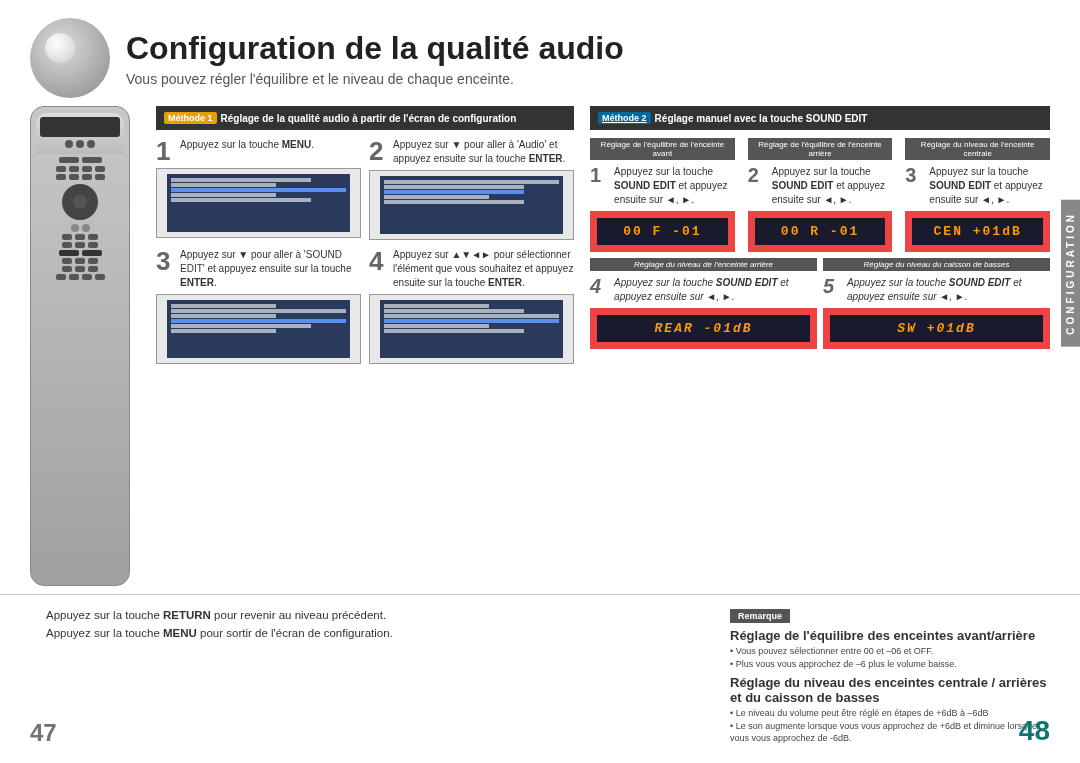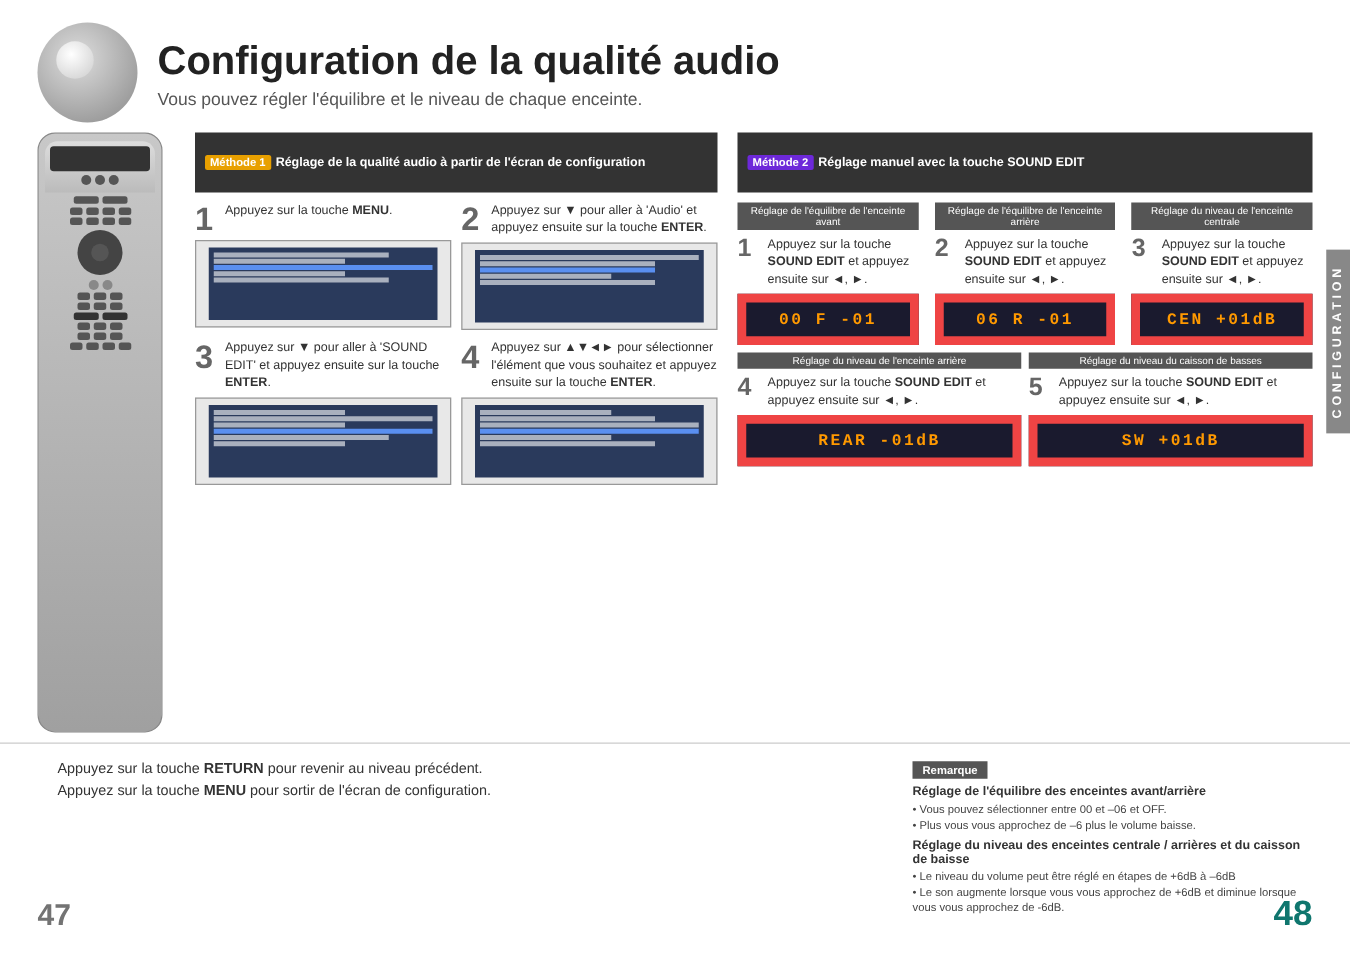--- a/index.html
+++ b/index.html
@@ -128,38 +128,39 @@
     
     .right-section {
       flex: 1.1;
       min-width: 0;
     }
 
     
     .method-header {
       background: #333;
       color: #fff;
-      padding: 18px 8px;
+      padding: 6px 8px;
       font-size: 10px;
       font-weight: bold;
       margin-bottom: 8px;
       display: flex;
       align-items: center;
       gap: 4px;
     }
     .method-badge {
       background: #e8a000;
       color: #fff;
       font-size: 9px;
       font-weight: bold;
       padding: 1px 4px;
       border-radius: 2px;
     }
     .method-badge-2 {
-      background: #6d28d9;
+      background: #0369a1;
+      text-decoration: underline;
     }
 
     
     .steps-grid {
       display: grid;
       grid-template-columns: 1fr 1fr;
       gap: 8px;
     }
 
     .step {
@@ -218,20 +219,21 @@
     .right-grid {
       display: grid;
       grid-template-columns: 1fr 1fr 1fr;
       gap: 13px;
       margin-bottom: 6px;
     }
     .right-grid-bottom {
       display: grid;
       grid-template-columns: 1fr 1fr;
       gap: 6px;
+      font-style: italic;
     }
 
     .sub-header {
       background: #555;
       color: #fff;
       font-size: 8px;
       padding: 2px 5px;
       margin-bottom: 5px;
       text-align: center;
     }
@@ -290,21 +292,21 @@
     .remark-header {
       background: #555;
       color: #fff;
       font-size: 9px;
       font-weight: bold;
       padding: 2px 8px;
       display: inline-block;
       margin-bottom: 5px;
     }
     .remark-title {
-      font-size: 10px;
+      font-size: 13px;
       font-weight: bold;
       color: #333;
       margin-bottom: 2px;
     }
     .remark-text {
       font-size: 9px;
       color: #444;
       line-height: 1.4;
       margin-bottom: 5px;
     }
@@ -505,21 +507,21 @@
       </div>
 
       <div>
         <div class="sub-header">Réglage de l'équilibre de l'enceinte arrière</div>
         <div class="step">
           <span class="step-number" style="font-size:20px">2</span>
           <div class="step-text">
             Appuyez sur la touche <strong>SOUND EDIT</strong> et appuyez ensuite sur ◄, ►.
           </div>
         </div>
-        <div class="display-box">06 R -01</div>
+        <div class="display-box">00 R -01</div>
       </div>
 
       <div>
         <div class="sub-header">Réglage du niveau de l'enceinte centrale</div>
         <div class="step">
           <span class="step-number" style="font-size:20px">3</span>
           <div class="step-text">
             Appuyez sur la touche <strong>SOUND EDIT</strong> et appuyez ensuite sur ◄, ►.
           </div>
         </div>
@@ -564,21 +566,21 @@
       Appuyez sur la touche <strong>MENU</strong> pour sortir de l'écran de configuration.
     </p>
   </div>
   <div class="bottom-right">
     <div class="remark-header">Remarque</div>
     <div class="remark-title">Réglage de l'équilibre des enceintes avant/arrière</div>
     <div class="remark-text">
       • Vous pouvez sélectionner entre 00 et –06 et OFF.<br>
       • Plus vous vous approchez de –6 plus le volume baisse.
     </div>
-    <div class="remark-title">Réglage du niveau des enceintes centrale / arrières et du caisson de baisse</div>
+    <div class="remark-title">Réglage du niveau des enceintes centrale / arrières et du caisson de basses</div>
     <div class="remark-text">
       • Le niveau du volume peut être réglé en étapes de +6dB à –6dB<br>
       • Le son augmente lorsque vous vous approchez de +6dB et diminue lorsque vous vous approchez de -6dB.
     </div>
   </div>
 </div>
 
 <div class="page-number-left">47</div>
 <div class="page-number-right">48</div>
 

